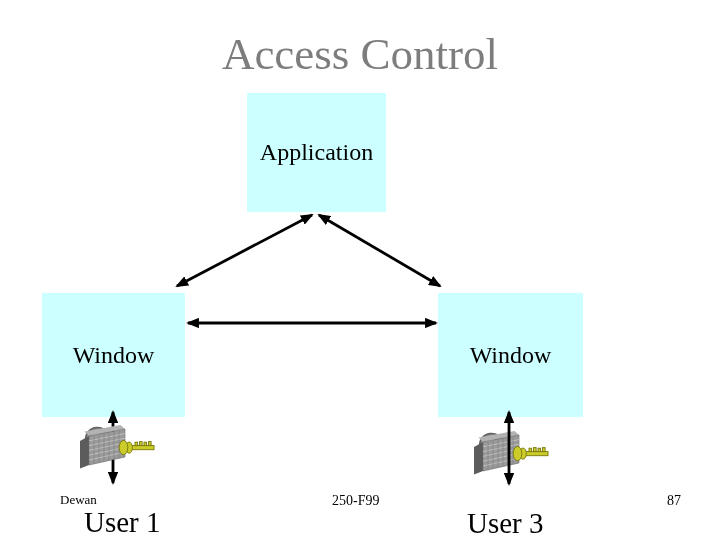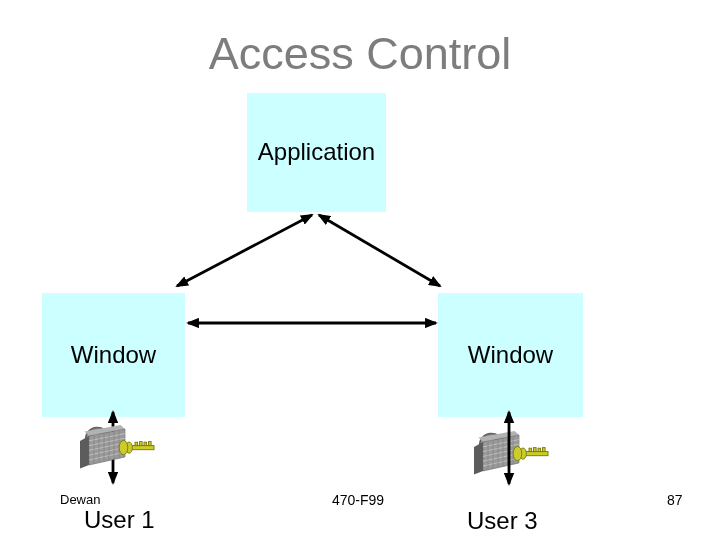--- a/index.html
+++ b/index.html
@@ -6,21 +6,21 @@
     margin: 0;
     padding: 0;
     background: #888;
   }
   .slide {
     position: relative;
     width: 720px;
     height: 540px;
     background: var(--background, #ffffff);
     overflow: hidden;
-    font-family: Liberation Sans, sans-serif;
+    font-family: Liberation Serif, serif;
     color: var(--body_text, #000000);
   }
   .title {
     position: absolute;
     top: 27px;
     left: 0;
     right: 0;
     margin: 0;
     text-align: center;
     font-size: 45px;
@@ -63,21 +63,21 @@
   .lock-grid-light { stroke: #c3c3c3; stroke-width: 0.9; }
   .lock-grid-dark  { stroke: #828282; stroke-width: 0.7; }
   .key-part { fill: var(--key_gold, #cbcb2a); stroke: #77770a; stroke-width: 0.9; }
 
   .footer-text {
     position: absolute;
     line-height: 1.1;
     white-space: nowrap;
   }
   .footer-small { font-size: 14px; }
-  .footer-user  { font-size: 24px; }
+  .footer-user  { font-size: 29px; }
   .author-label      { left: 60px;  top: 493px; font-size: 13px; }
   .user-left-label   { left: 84px;  top: 507px; }
   .course-code-label { left: 332px; top: 493px; }
   .user-right-label  { left: 467px; top: 508px; }
   .slide-number      { left: 667px; top: 493px; }
 </style>
 </head>
 <body>
 
 <div class="slide">
@@ -145,17 +145,17 @@
     </g>
 
     <g transform="translate(466,420)">
       <use href="#lock-icon"></use>
     </g>
     <line class="arrow" x1="509" y1="412" x2="509" y2="484" marker-start="url(#ah)" marker-end="url(#ah)"></line>
   </svg>
 
   <span class="footer-text author-label">Dewan</span>
   <span class="footer-text footer-user user-left-label">User 1</span>
-  <span class="footer-text footer-small course-code-label">470-F99</span>
+  <span class="footer-text footer-small course-code-label">250-F99</span>
   <span class="footer-text footer-user user-right-label">User 3</span>
   <span class="footer-text footer-small slide-number">87</span>
 
 </div>
 
 </body></html>

